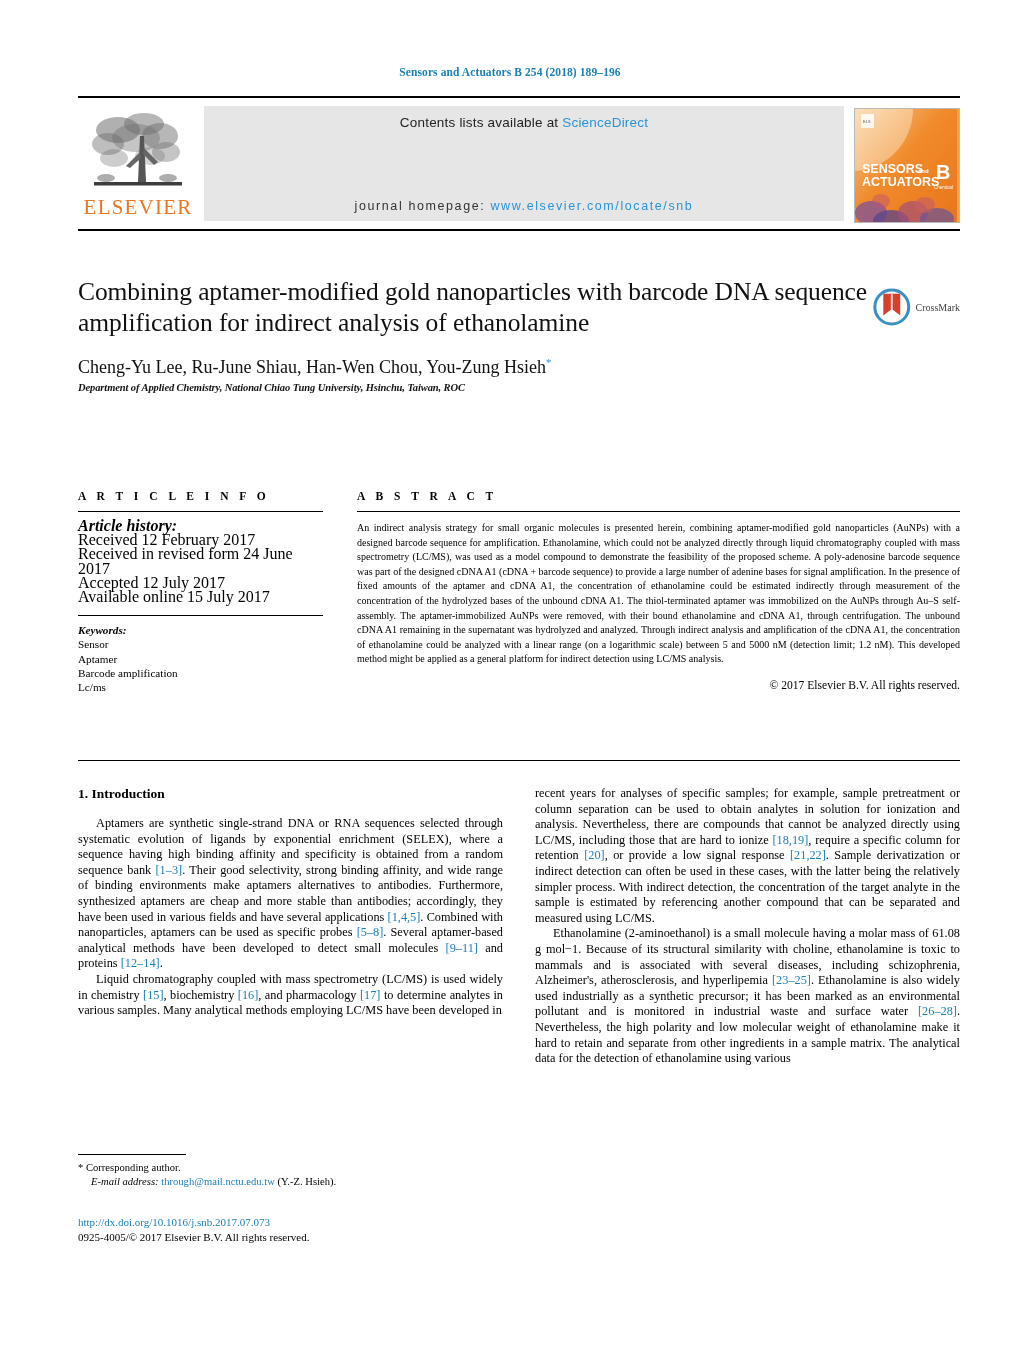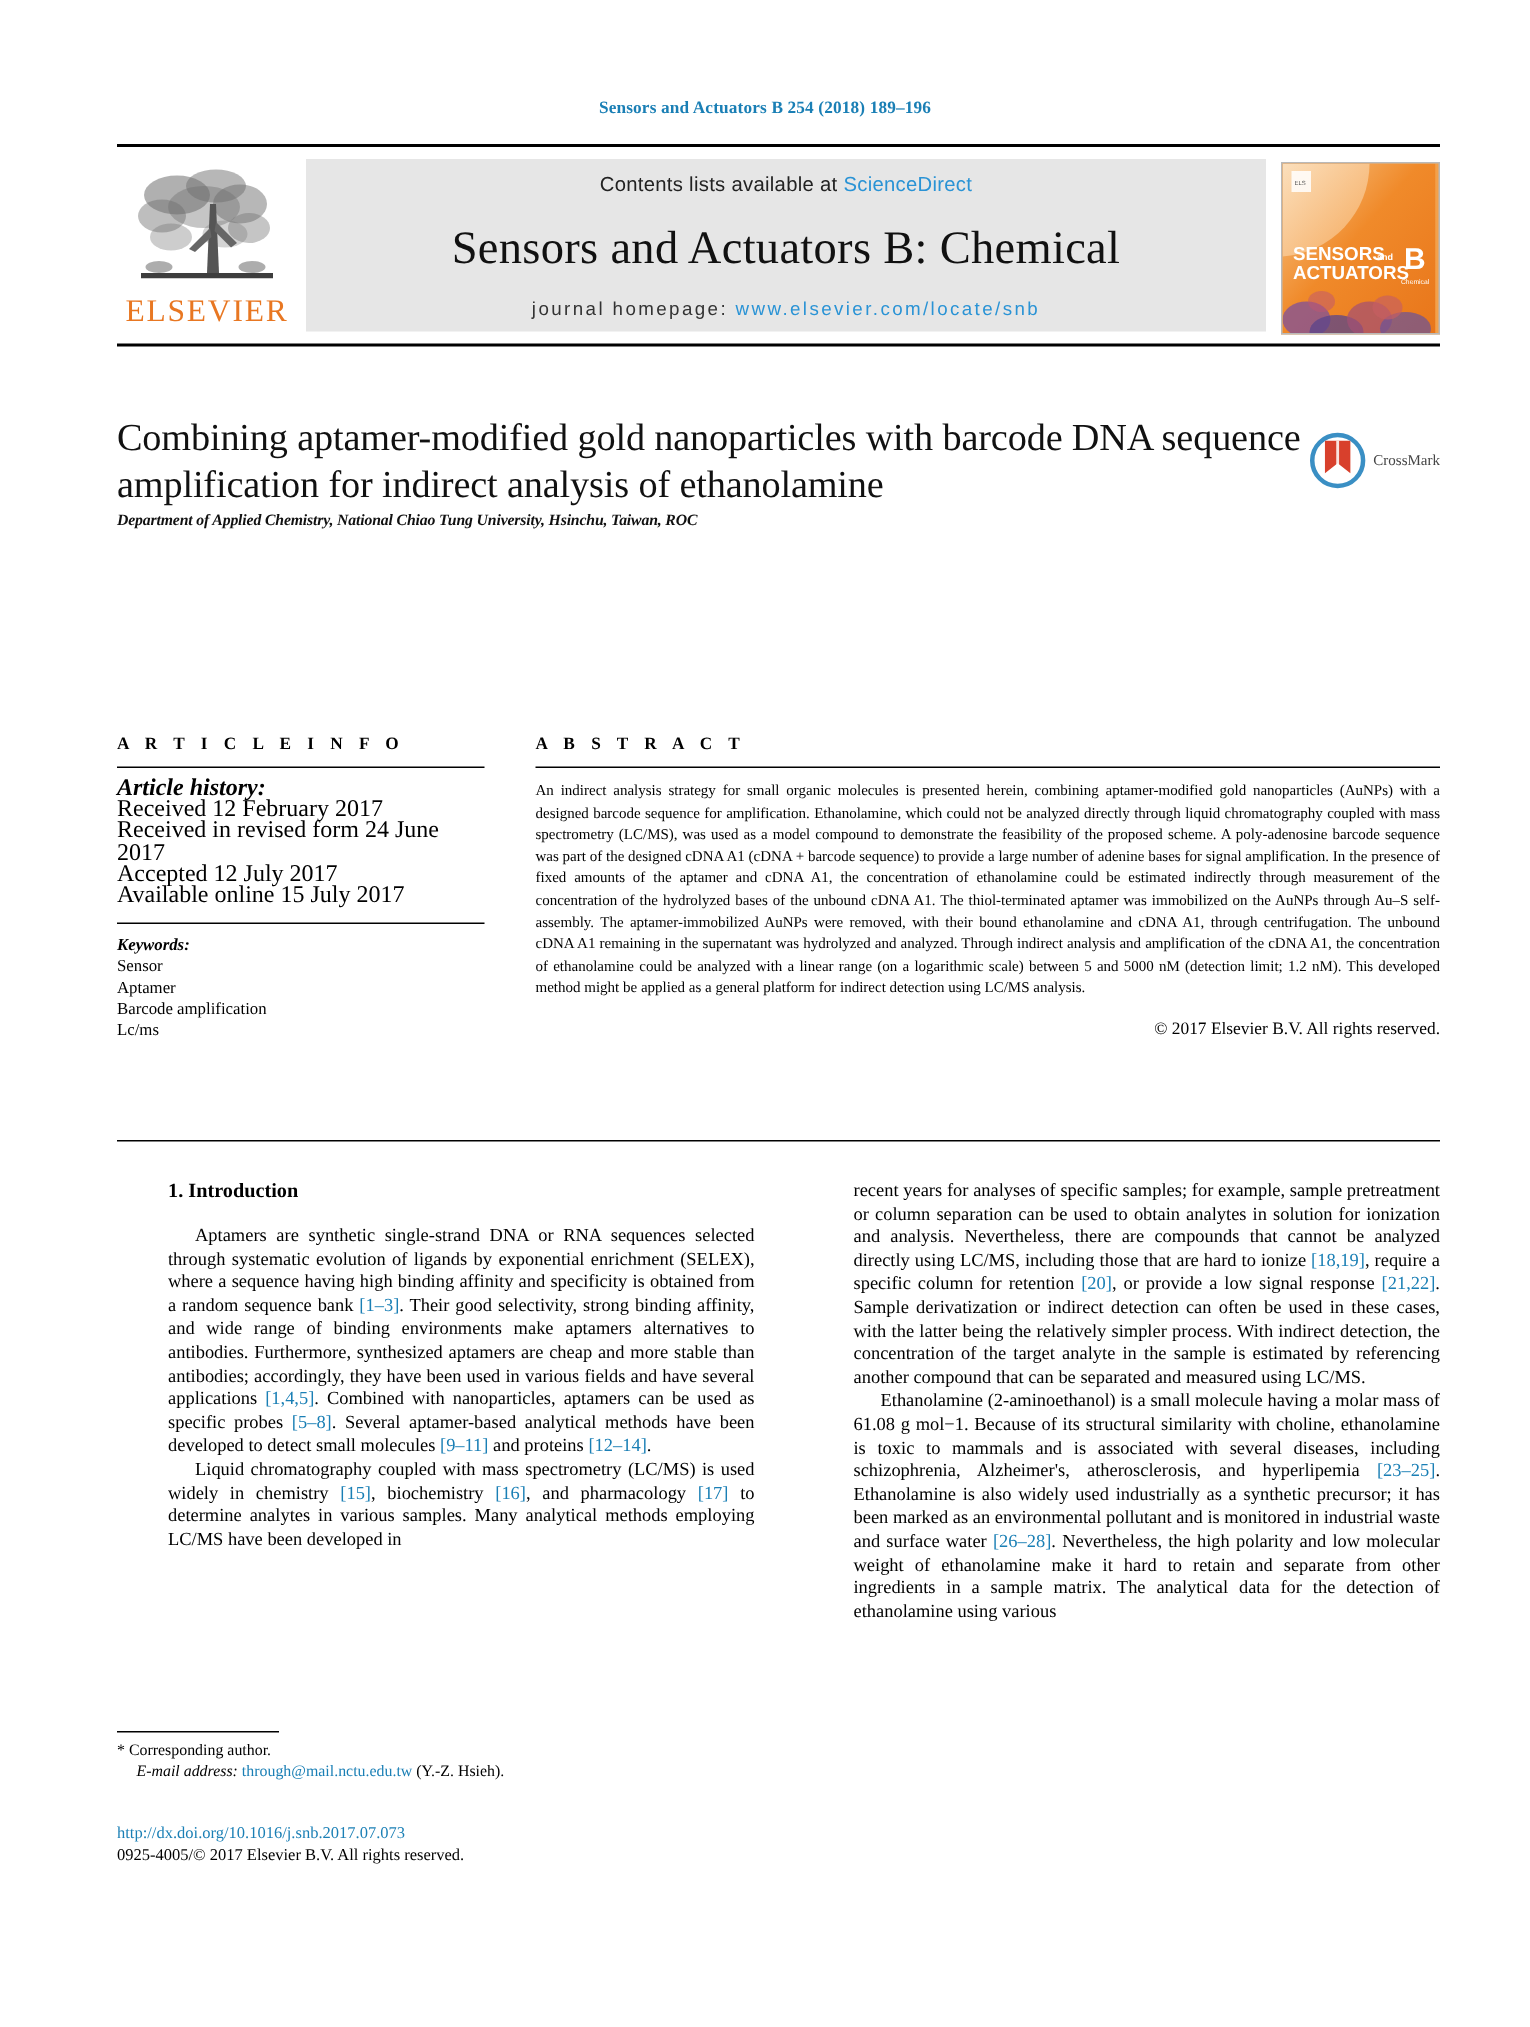--- a/index.html
+++ b/index.html
@@ -241,21 +241,21 @@
 
   
   .body-cols {
     position: absolute;
     left: 78px;
     top: 786px;
     width: 882px;
     display: flex;
     gap: 32px;
   }
-  .bcol { flex: 1 1 0; width: 425px; margin-left: 34px; }
+  .bcol { flex: 1 1 0; width: 425px; }
   h2.section-title {
     font-family: "Liberation Serif", serif;
     font-weight: bold;
     font-size: 13.5px;
     margin: 0 0 14px 0;
   }
   p.para {
     font-family: "Liberation Serif", serif;
     font-size: 12.3px;
     line-height: 15.6px;
@@ -332,21 +332,20 @@
             </g>
           </svg>
         </div>
         <div class="elsevier-word">ELSEVIER</div>
       </div>
 
       <div class="center-band">
         <div class="contents-line">
           <span>Contents lists available at </span><span class="sd">ScienceDirect</span>
         </div>
-        <div class="journal-title">Sensors and Actuators B: Chemical</div>
         <div class="homepage-line">
           <span>journal homepage: </span><span class="url">www.elsevier.com/locate/snb</span>
         </div>
       </div>
 
       <div class="cover-thumb">
         <svg width="102" height="117" viewBox="0 0 102 117" aria-hidden="true" style="display:block">
           <defs>
             <linearGradient id="covg" x1="0" y1="0" x2="1" y2="1">
               <stop offset="0%" stop-color="#f7c98e"></stop>
@@ -376,20 +375,23 @@
           <text x="81" y="70" font-family="Liberation Sans, sans-serif" font-size="20" font-weight="bold" fill="#ffffff">B</text>
           <text x="79" y="80" font-family="Liberation Sans, sans-serif" font-size="4.5" fill="#ffffff">Chemical</text>
         </svg>
       </div>
 
     </div>
   </div>
 
   <div class="title-block">
     <h1 class="paper-title">Combining aptamer-modified gold nanoparticles with barcode DNA sequence amplification for indirect analysis of ethanolamine</h1>
+    <div class="authors">
+      <span>Cheng-Yu Lee, Ru-June Shiau, Han-Wen Chou, You-Zung Hsieh</span><sup>*</sup>
+    </div>
     <div class="affiliation">Department of Applied Chemistry, National Chiao Tung University, Hsinchu, Taiwan, ROC</div>
   </div>
 
   <div class="crossmark">
     <svg width="42" height="42" viewBox="0 0 42 42" aria-hidden="true">
       <circle cx="21" cy="21" r="18" fill="#ffffff" stroke="#3a8fc4" stroke-width="3.2"></circle>
       <path d="M12 7 H30 V30 L21 23 L12 30 Z" fill="#d8402c"></path>
       <rect x="20" y="7" width="2" height="17" fill="#ffffff" opacity="0.85"></rect>
     </svg>
     <span class="crossmark-label">CrossMark</span>

